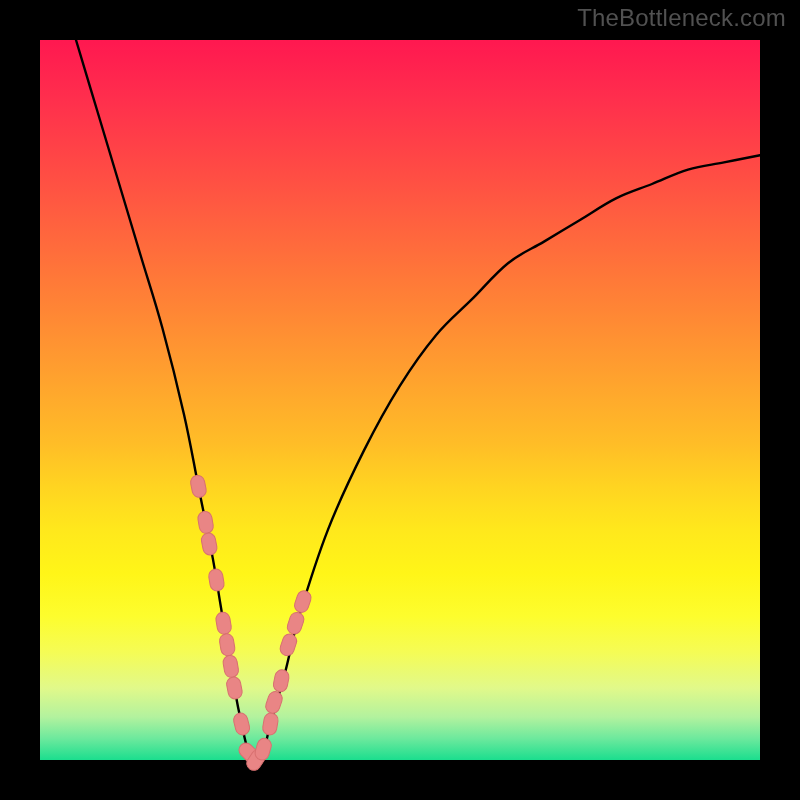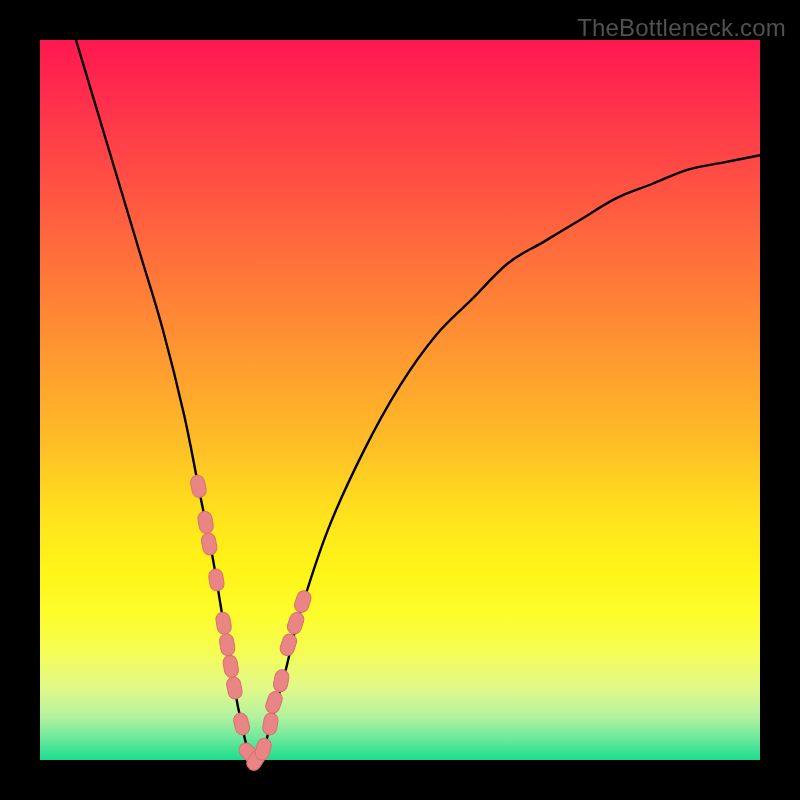--- a/index.html
+++ b/index.html
@@ -39,21 +39,21 @@
       #fdfd2d 80%,
       #f5fc55 85%,
       #e1f98a 90%,
       #b3f29e 94%,
       #6de99d 97%,
       #1bde8e 100%
     );
   }
   .watermark {
     position: absolute;
-    top: 14px;
+    top: 4px;
     right: 14px;
     color: #5a5a5a;
     font-size: 24px;
     font-weight: 400;
     letter-spacing: 0.2px;
     opacity: 0.9;
     user-select: none;
   }
   svg.curve {
     position: absolute;

